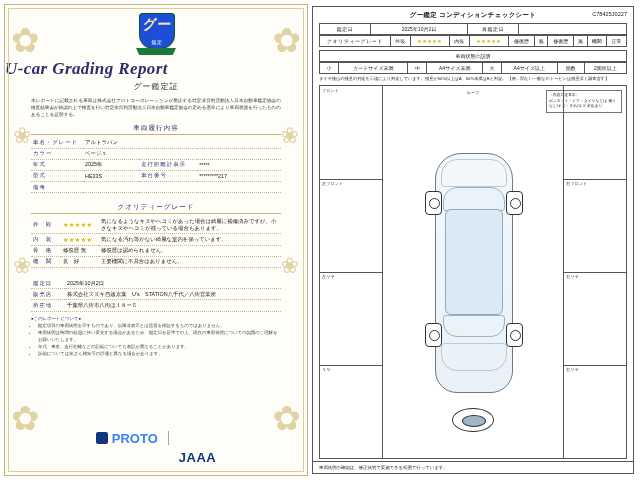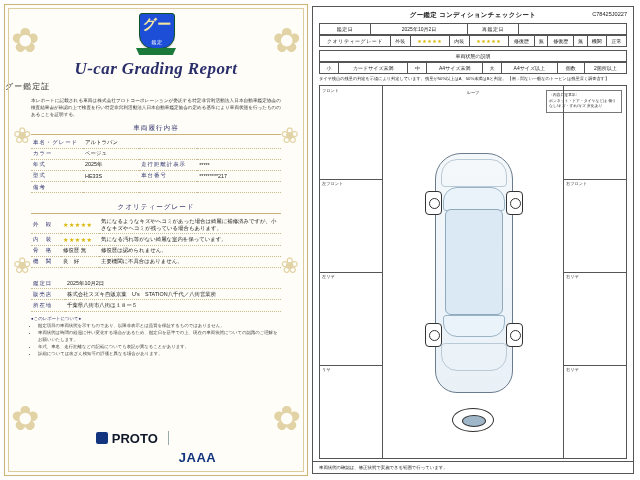--- a/index.html
+++ b/index.html
@@ -16,35 +16,35 @@
   .orn.o4{right:6px;bottom:40px;}
   .orn.s1{left:8px;top:120px;font-size:22px;}
   .orn.s2{right:8px;top:120px;font-size:22px;}
   .orn.s3{left:8px;top:250px;font-size:22px;}
   .orn.s4{right:8px;top:250px;font-size:22px;}
   .crest{position:absolute;left:50%;top:8px;transform:translateX(-50%);width:34px;height:42px;}
   .crest .shield{position:relative;width:34px;height:34px;background:#1d4ed8;border:1px solid #0e5426;border-radius:3px 3px 14px 14px;box-shadow:0 1px 1px rgba(0,0,0,.2);}
   .crest .shield span{position:absolute;left:0;right:0;top:2px;text-align:center;color:#f5e7a0;font-weight:bold;font-size:14px;font-family:"DejaVu Sans",sans-serif;}
   .crest .shield small{position:absolute;left:0;right:0;bottom:3px;text-align:center;color:#fff;font-size:5px;letter-spacing:.5px;}
   .crest .ribbon{position:absolute;left:-3px;right:-3px;bottom:0;height:7px;background:#1b7a3a;clip-path:polygon(0 0,100% 0,92% 100%,8% 100%);}
-  .title{margin:54px 0 2px;text-align:center;font-family:"Liberation Serif",serif;font-style:italic;font-weight:bold;font-size:17px;color:#2a2f6b;letter-spacing:.4px;}
-  .subtitle{font-size:8px;color:#333;margin-bottom:5px;letter-spacing:1px;}
+  .title{margin:54px 0 2px;font-family:"Liberation Serif",serif;font-style:italic;font-weight:bold;font-size:17px;color:#2a2f6b;letter-spacing:.4px;}
+  .subtitle{text-align:center;font-size:8px;color:#333;margin-bottom:5px;letter-spacing:1px;}
   .lead{margin:0 26px 6px;font-size:4.6px;line-height:1.55;color:#333;text-align:justify;}
   .sec-head{margin:3px 26px 1px;text-align:center;font-size:6.6px;color:#2a2f6b;border-bottom:1px solid #c9b37a;padding-bottom:1px;letter-spacing:1px;}
   table.kv{margin:2px 26px 0;width:calc(100% - 52px);border-collapse:collapse;font-size:5.4px;}
   table.kv td{padding:1.6px 2px;border-bottom:1px dotted #cbb98e;vertical-align:middle;}
   td.k{width:48px;color:#2a2f6b;letter-spacing:1px;white-space:nowrap;}
   td.k2{width:54px;color:#2a2f6b;letter-spacing:1px;white-space:nowrap;}
   .stars{color:#d8b500;font-size:6px;letter-spacing:.5px;}
   .note{margin:4px 26px 0;font-size:4.4px;line-height:1.5;color:#444;}
   .note .nh{color:#2a2f6b;margin-bottom:1px;}
   .note ul{margin:0;padding-left:7px;}
   .note li{margin-bottom:.6px;}
   .logos{position:absolute;left:0;right:0;bottom:10px;display:flex;justify-content:center;align-items:center;gap:10px;}
-  .proto{display:flex;align-items:center;gap:4px;font-weight:bold;font-size:13px;color:#0f172a;font-family:"Liberation Sans",sans-serif;}
+  .proto{display:flex;align-items:center;gap:4px;font-weight:bold;font-size:13px;color:#3b82f6;font-family:"Liberation Sans",sans-serif;}
   .proto .mark{width:12px;height:12px;background:#13357f;border-radius:2px;}
   .jaaa{font-weight:bold;font-size:13px;color:#13357f;letter-spacing:.5px;margin-top:39px;}
   .sep{width:1px;height:14px;background:#9aa;}
   
   .right{width:328px;height:480px;box-sizing:border-box;padding:6px 6px 6px 0;}
   .sheet{position:relative;width:100%;height:100%;box-sizing:border-box;border:1px solid #555;background:#fff;display:flex;flex-direction:column;font-size:5px;}
   .sheet-title{display:flex;justify-content:center;align-items:center;gap:8px;padding:4px 6px 3px;font-size:6.4px;font-weight:bold;letter-spacing:.4px;position:relative;}
   .sheet-title .code{position:absolute;right:6px;top:4px;font-weight:normal;font-size:5.6px;letter-spacing:0;}
   table.grid{border-collapse:collapse;width:calc(100% - 12px);margin:0 6px;}
   table.grid td{border:1px solid #555;padding:2px 2px;font-size:5px;text-align:center;white-space:nowrap;}

